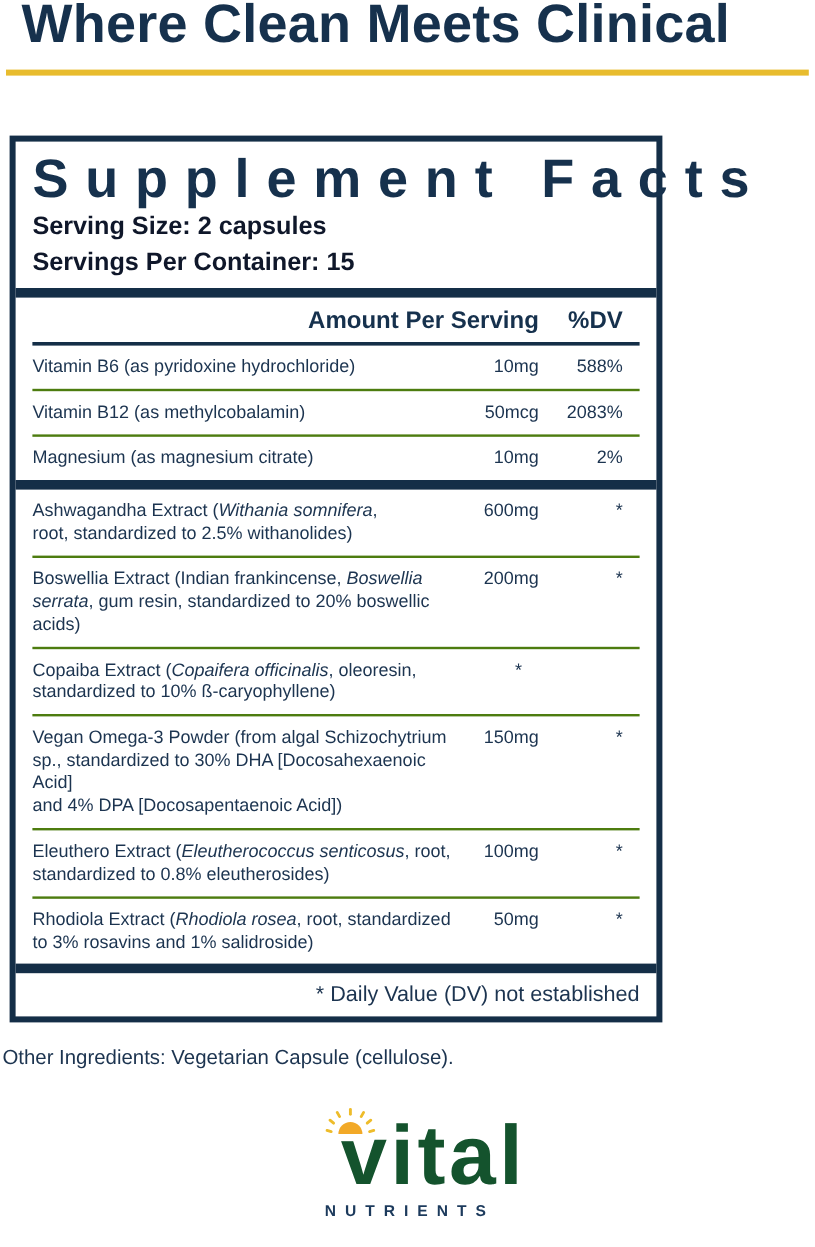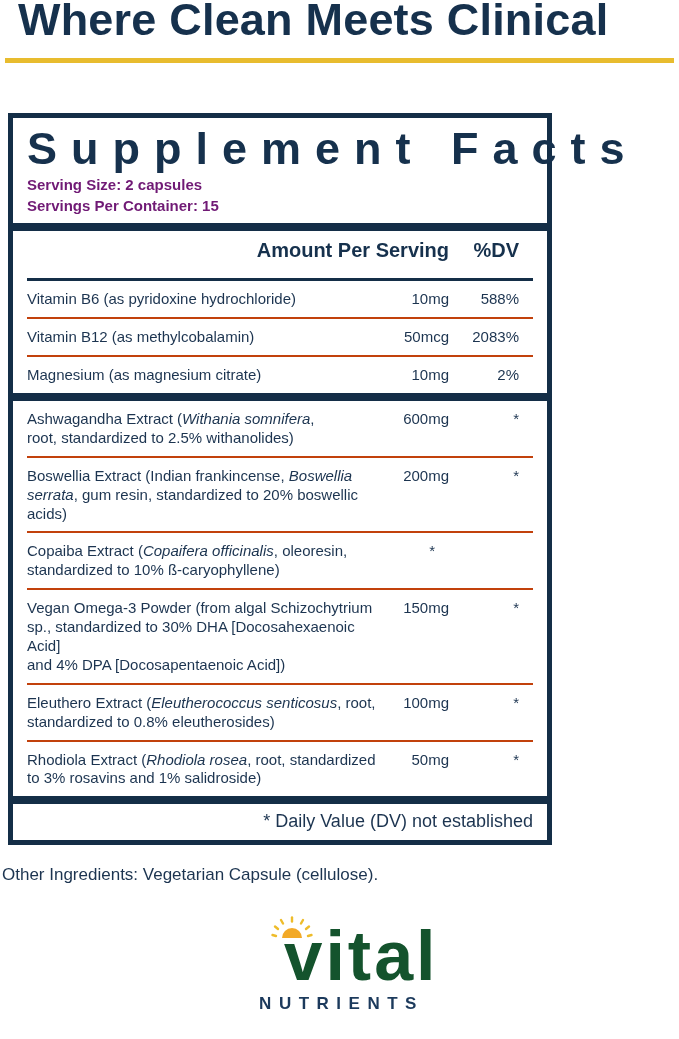--- a/index.html
+++ b/index.html
@@ -19,58 +19,58 @@
   
   .facts-box {
     width:544px; margin:50px 0 0 8px;
     border:5px solid #142e47; padding:6px 14px 4px 14px;
     color:#1c3450;
   }
   .sf-title {
     font-size:45px; font-weight:bold; letter-spacing:14px;
     line-height:1.1; white-space:nowrap; color:#16314d;
   }
-  .sf-serving { font-size:15px; font-weight:bold; line-height:1.42; color:#701a75; }
+  .sf-serving { font-size:21px; font-weight:bold; line-height:1.42; color:#0f172a; }
   .thick-bar { height:8px; background:#142e47; margin-left:-14px; margin-right:-14px; }
   .thick-bar.after-serving { margin-top:7px; }
 
   .header-row {
     display:grid; grid-template-columns:1fr auto 84px;
-    align-items:end; padding:8px 0 16px 0;
+    align-items:end; padding:8px 0 6px 0;
     border-bottom:3px solid #142e47;
     font-weight:bold; font-size:20px; color:#16314d;
   }
   .header-row .col-amount { text-align:right; }
   .header-row .col-dv { text-align:right; padding-right:14px; }
 
   .facts-row {
     display:grid; grid-template-columns:1fr 72px 84px;
     font-size:15px; line-height:1.26; padding:9px 0 8px 0;
   }
-  .facts-section .facts-row + .facts-row { border-top:2px solid #c2410c; }
+  .facts-section .facts-row + .facts-row { border-top:2px solid #4d7c0f; }
   .cell-name { white-space:pre-line; }
   .cell-amount { text-align:right; }
   .cell-dv { text-align:right; padding-right:14px; }
 
   .footnote-row { font-size:18px; padding:7px 0 4px 0;text-align:right; }
 
   
   .other-ingredients { margin:20px 0 0 2px; font-size:17px; color:#1c3450; }
 
   
   .logo { margin-top:36px; display:flex; flex-direction:column; align-items:center; }
   .logo-mark { position:relative; display:inline-block; }
   .logo-word {
     font-size:70px; font-weight:bold; letter-spacing:3px;
     line-height:1.0; color:#14532d; display:inline-block;margin-left:43px;
   }
   .dot-patch { position:absolute; left:42px; top:5px; width:21px; height:18px; background:#ffffff; }
   .sun { position:absolute; left:31px; top:-9px; width:42px; height:28px; }
   .logo-caps {
-    font-size:17px; font-weight:bold; letter-spacing:7.5px; color:#1c3a5c;
+    font-size:13px; font-weight:bold; letter-spacing:7.5px; color:#1c3a5c;
     margin-top:3px; text-indent:4px;
   }
 </style>
 </head>
 <body>
 
 <div class="headline">Where Clean Meets Clinical</div>
 <div class="gold-rule"></div>
 
 <div class="facts-box">

